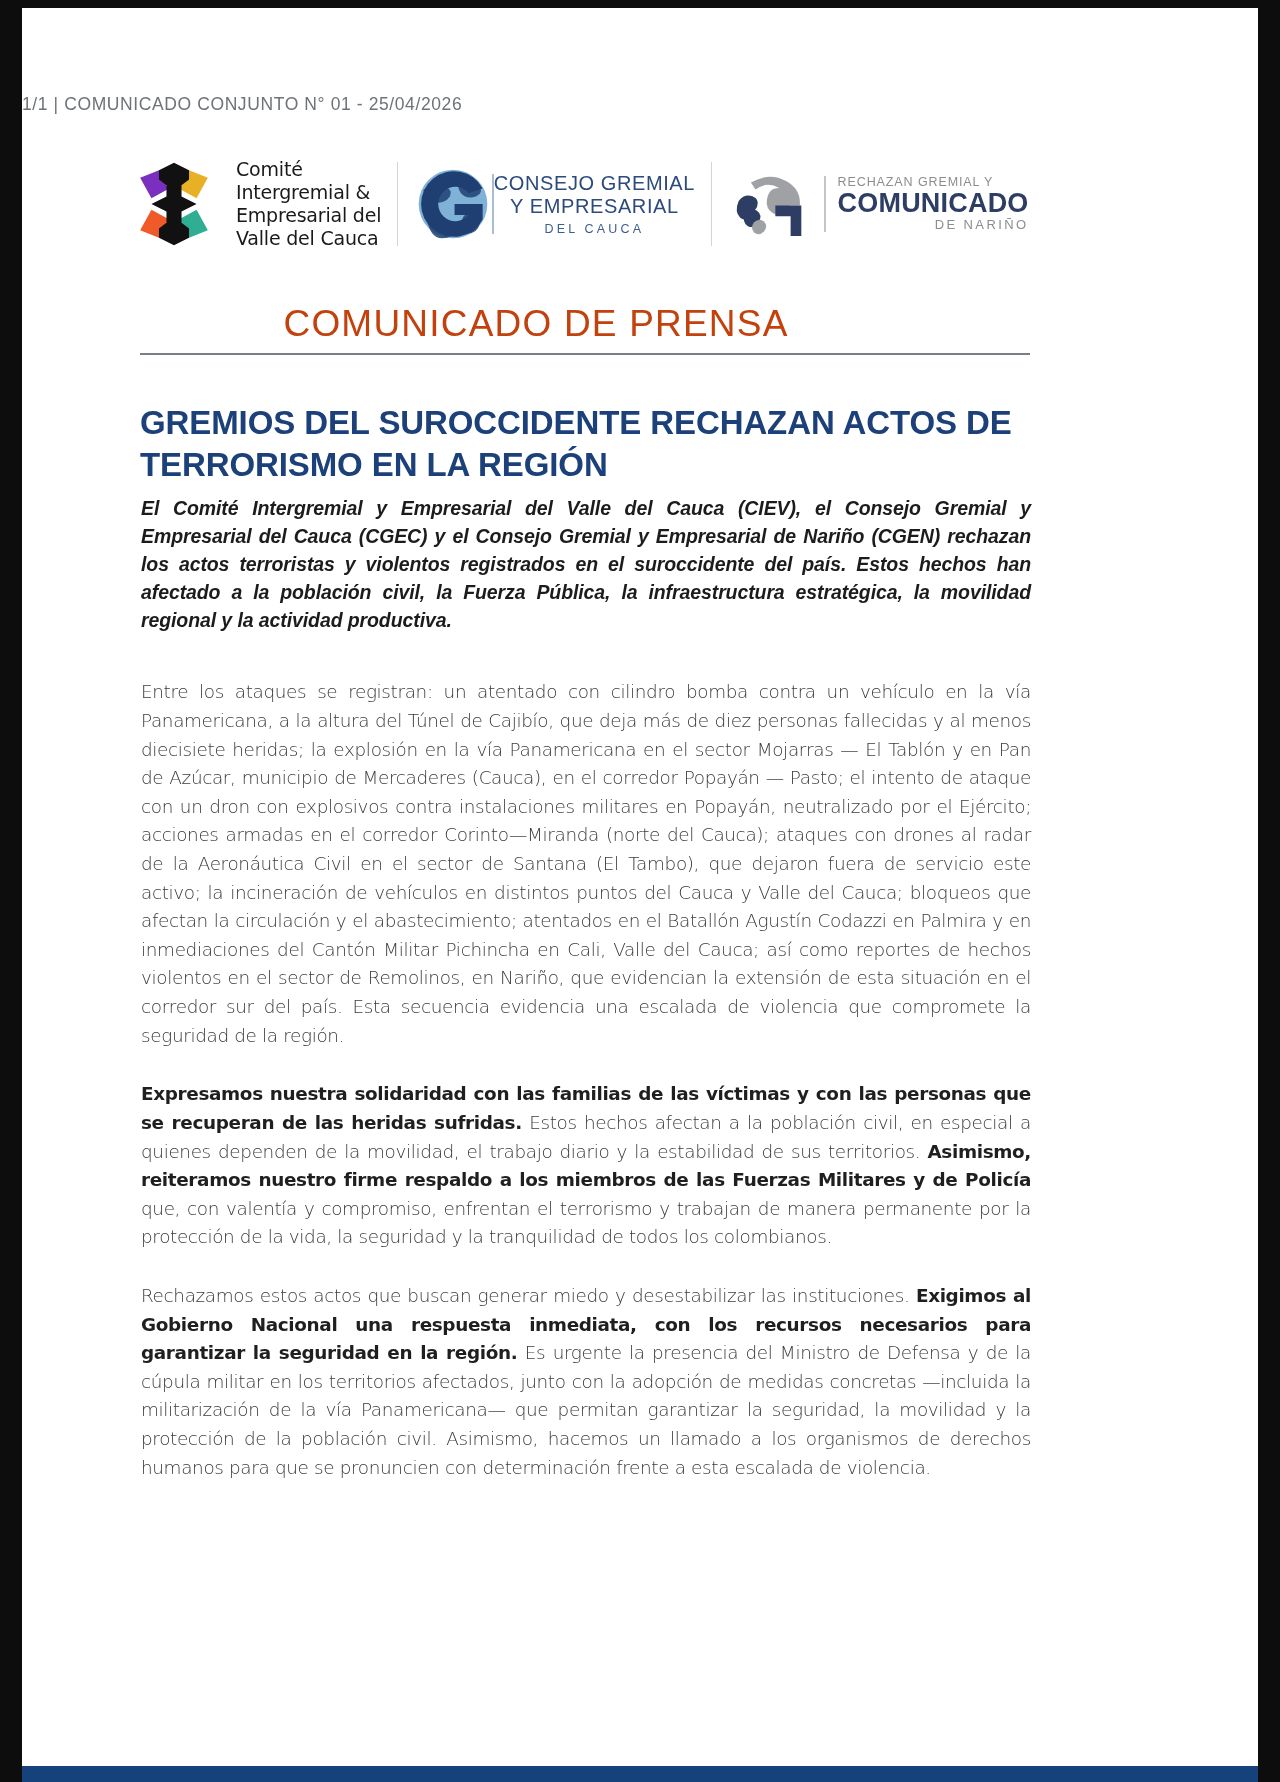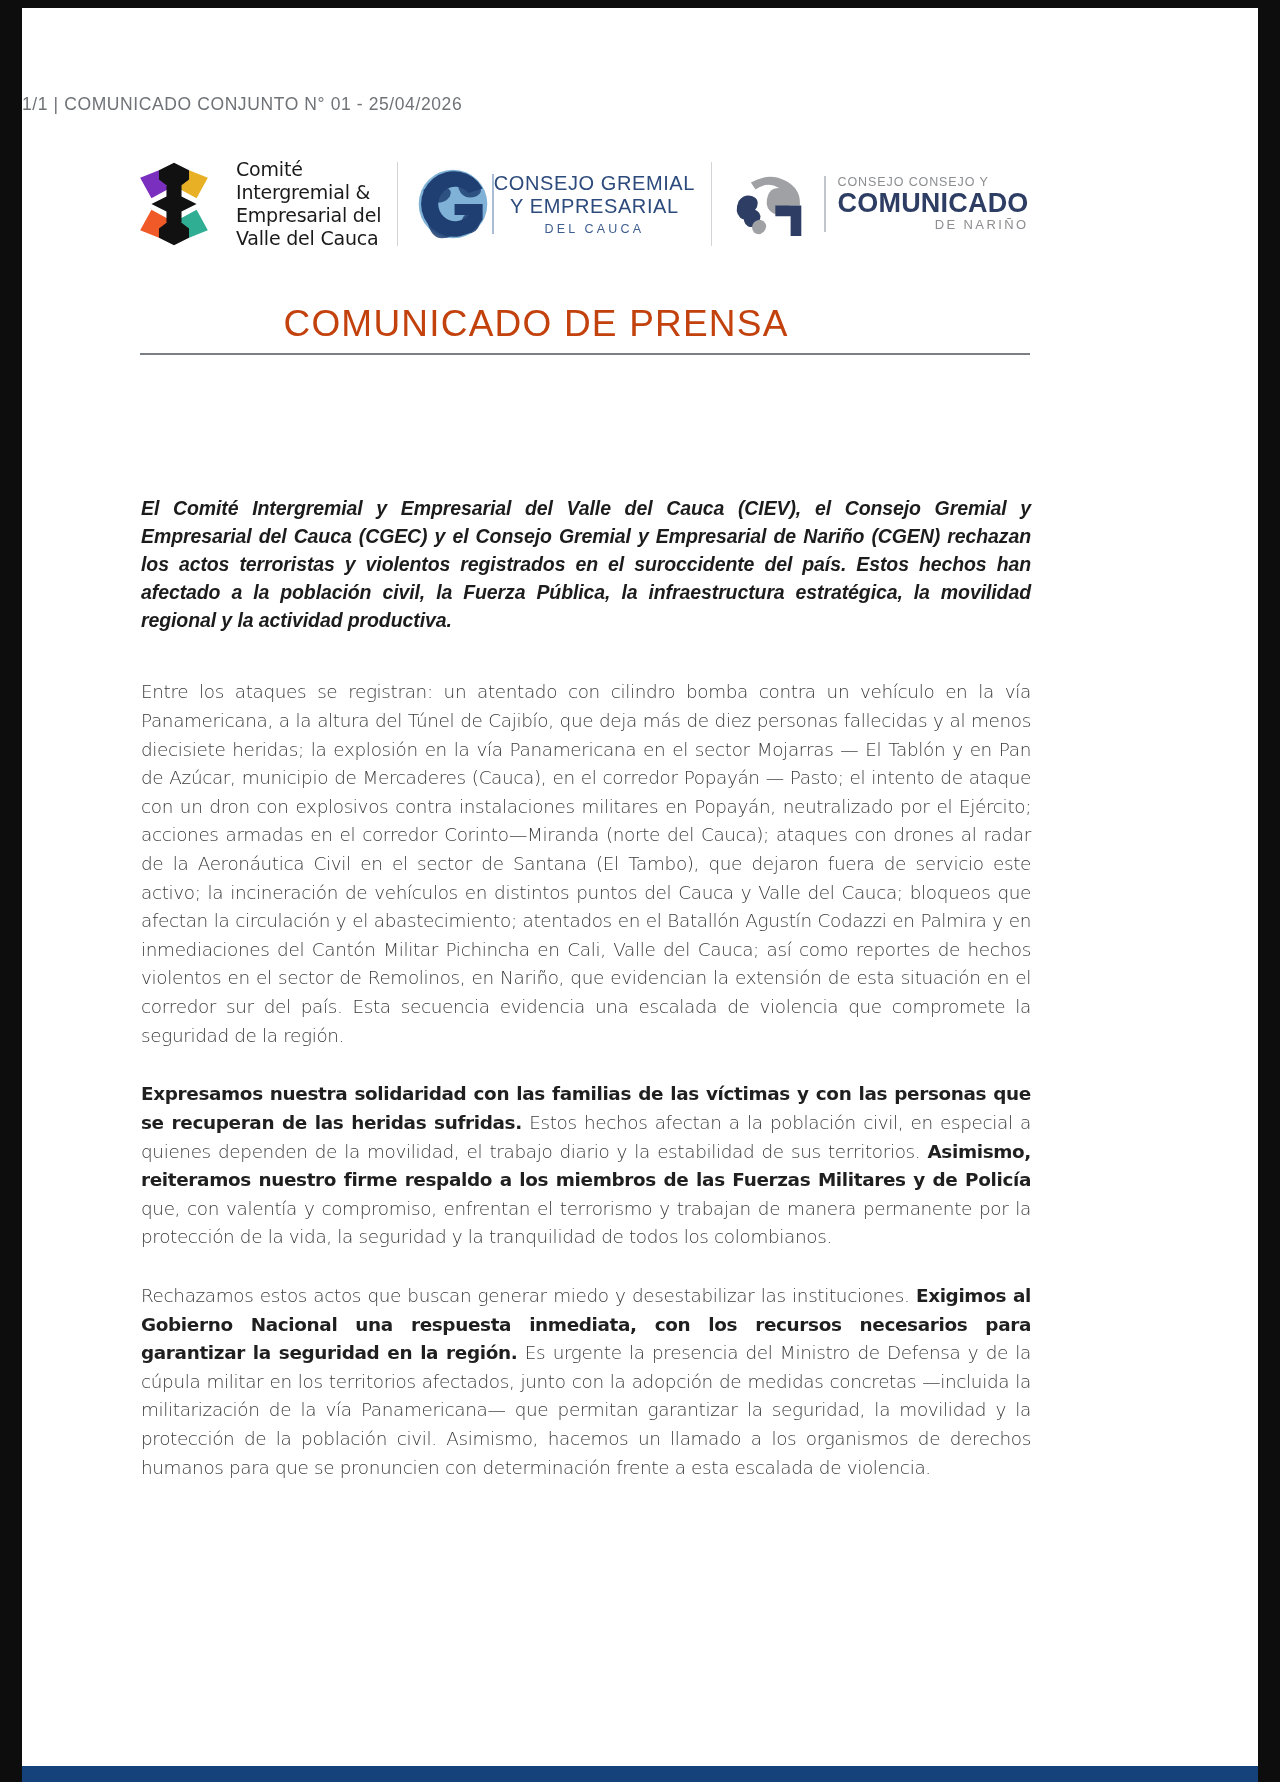--- a/index.html
+++ b/index.html
@@ -329,30 +329,31 @@
             <path d="M30 22 q24 -14 46 -2 q20 11 18 32 l-14 0 q2 -15 -13 -23 q-16 -9 -31 2 Z" fill="#9fa1a4"></path>
             <path d="M60 30 q14 -4 20 8 q5 11 -3 20 q-8 9 -18 4 q-10 -6 -8 -18 q2 -11 9 -14 Z" fill="#9fa1a4"></path>
             <path d="M14 46 q8 -10 18 -6 q10 4 6 14 l-8 12 q-6 8 -14 2 q-8 -8 -2 -22 Z" fill="#2d3d63"></path>
             <path d="M22 62 q8 -8 16 -3 q8 6 2 15 q-6 9 -14 5 q-8 -5 -4 -17 Z" fill="#2d3d63"></path>
             <path d="M34 74 q7 -6 13 -1 q6 6 0 13 q-7 7 -13 1 q-5 -6 0 -13 Z" fill="#9fa1a4"></path>
             <path d="M96 52 L96 92 L82 92 L82 66 L62 66 L62 52 Z" fill="#2d3d63"></path>
           </svg>
         </span>
         <span class="cgen-divider"></span>
         <span class="cgen-text">
-          <div class="cgen-l1">CONSEJO CONSEJO Y</div>
+          <div class="cgen-l1">RECHAZAN GREMIAL Y</div>
           <div class="cgen-l2">COMUNICADO</div>
           <div class="cgen-l3">DE NARIÑO</div>
         </span>
       </div>
 
     </div>
 
     <div class="kicker">COMUNICADO DE PRENSA</div>
     <div class="rule"></div>
+    <h1 class="headline">GREMIOS DEL SUROCCIDENTE RECHAZAN ACTOS DE TERRORISMO EN LA REGIÓN</h1>
 
     <div class="body-wrap">
 
       <p class="lede">El Comité Intergremial y Empresarial del Valle del Cauca (CIEV), el Consejo Gremial y Empresarial del Cauca (CGEC) y el Consejo Gremial y Empresarial de Nariño (CGEN) rechazan los actos terroristas y violentos registrados en el suroccidente del país. Estos hechos han afectado a la población civil, la Fuerza Pública, la infraestructura estratégica, la movilidad regional y la actividad productiva.</p>
 
       <p class="para p-attacks">Entre los ataques se registran: un atentado con cilindro bomba contra un vehículo en la vía Panamericana, a la altura del Túnel de Cajibío, que deja más de diez personas fallecidas y al menos diecisiete heridas; la explosión en la vía Panamericana en el sector Mojarras — El Tablón y en Pan de Azúcar, municipio de Mercaderes (Cauca), en el corredor Popayán — Pasto; el intento de ataque con un dron con explosivos contra instalaciones militares en Popayán, neutralizado por el Ejército; acciones armadas en el corredor Corinto—Miranda (norte del Cauca); ataques con drones al radar de la Aeronáutica Civil en el sector de Santana (El Tambo), que dejaron fuera de servicio este activo; la incineración de vehículos en distintos puntos del Cauca y Valle del Cauca; bloqueos que afectan la circulación y el abastecimiento; atentados en el Batallón Agustín Codazzi en Palmira y en inmediaciones del Cantón Militar Pichincha en Cali, Valle del Cauca; así como reportes de hechos violentos en el sector de Remolinos, en Nariño, que evidencian la extensión de esta situación en el corredor sur del país. Esta secuencia evidencia una escalada de violencia que compromete la seguridad de la región.</p>
 
       <p class="para p-solidarity"><b>Expresamos nuestra solidaridad con las familias de las víctimas y con las personas que se recuperan de las heridas sufridas.</b><span> Estos hechos afectan a la población civil, en especial a quienes dependen de la movilidad, el trabajo diario y la estabilidad de sus territorios. </span><b>Asimismo, reiteramos nuestro firme respaldo a los miembros de las Fuerzas Militares y de Policía</b><span> que, con valentía y compromiso, enfrentan el terrorismo y trabajan de manera permanente por la protección de la vida, la seguridad y la tranquilidad de todos los colombianos.</span></p>
 
       <p class="para p-demands"><span>Rechazamos estos actos que buscan generar miedo y desestabilizar las instituciones. </span><b>Exigimos al Gobierno Nacional una respuesta inmediata, con los recursos necesarios para garantizar la seguridad en la región.</b><span> Es urgente la presencia del Ministro de Defensa y de la cúpula militar en los territorios afectados, junto con la adopción de medidas concretas —incluida la militarización de la vía Panamericana— que permitan garantizar la seguridad, la movilidad y la protección de la población civil. Asimismo, hacemos un llamado a los organismos de derechos humanos para que se pronuncien con determinación frente a esta escalada de violencia.</span></p>

